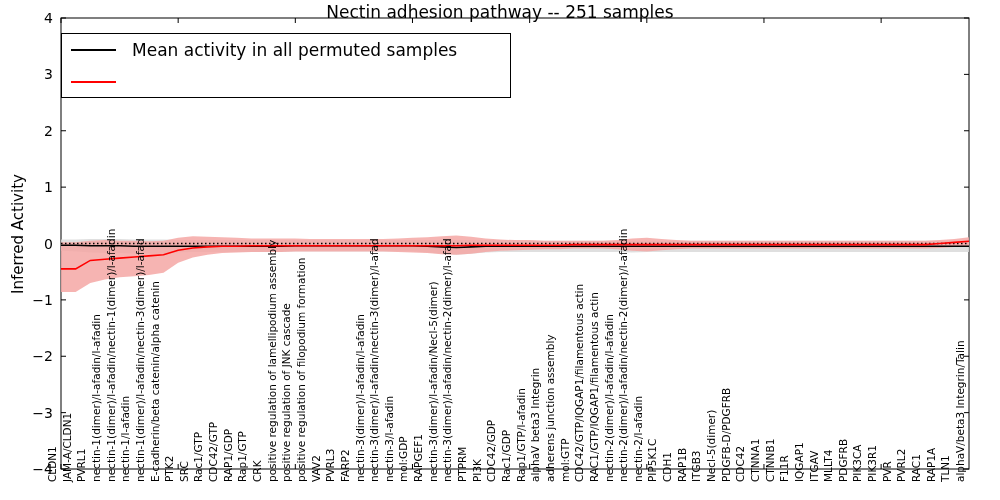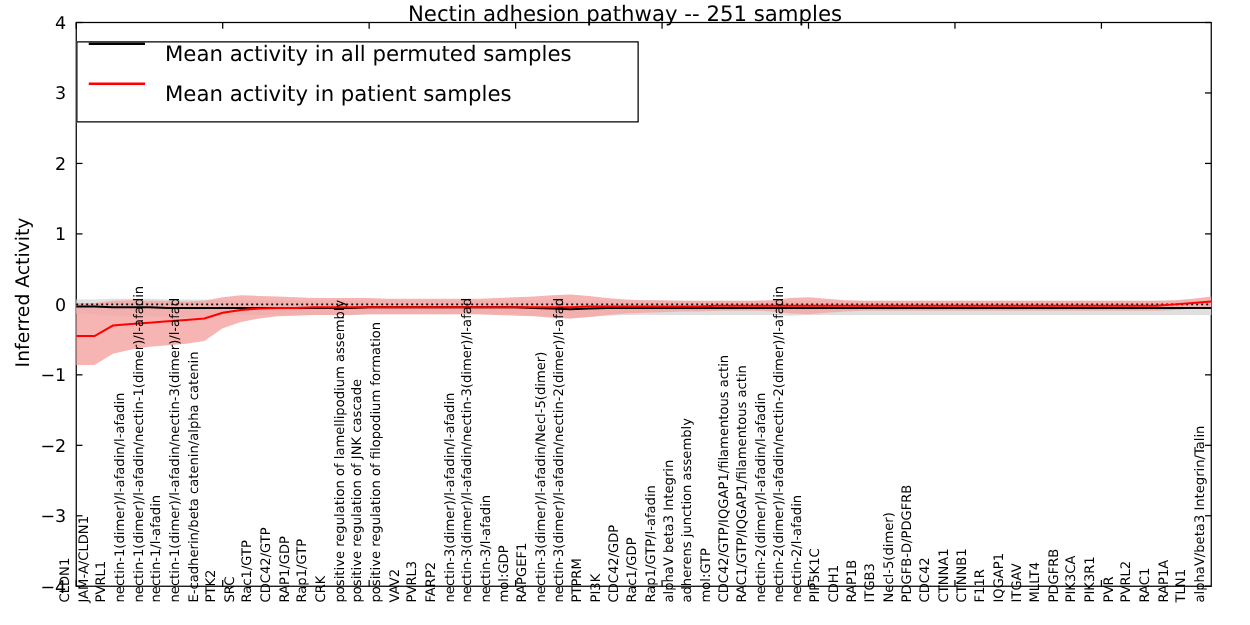--- a/index.html
+++ b/index.html
@@ -55,20 +55,21 @@
     left: 61px;
     top: 33px;
     width: 450px;
     height: 65px;
     border: 1px solid #000;
     background: #ffffff;
     box-sizing: border-box;
   }
   .legend-row {
     display: flex;
+    align-items: center;
     height: 32px;
     padding-left: 9px;
   }
   .legend-swatch {
     width: 45px;
     height: 2px;
     margin-right: 16px;
     flex: 0 0 45px;
   }
   .legend-text {
@@ -218,17 +219,16 @@
       <div class="xtick-label" style="left: 965px; top: 472px;">alphaV/beta3 Integrin/Talin</div>
     </div>
 
   <div class="legend-box">
     <div class="legend-row">
       <div class="legend-swatch" style="background:#000000"></div>
       <div class="legend-text">Mean activity in all permuted samples</div>
     </div>
     <div class="legend-row">
       <div class="legend-swatch" style="background:#ff0000"></div>
-      <div class="legend-text">Mean activity in patient samples</div>
     </div>
   </div>
 
 </div>
 
 </body></html>

